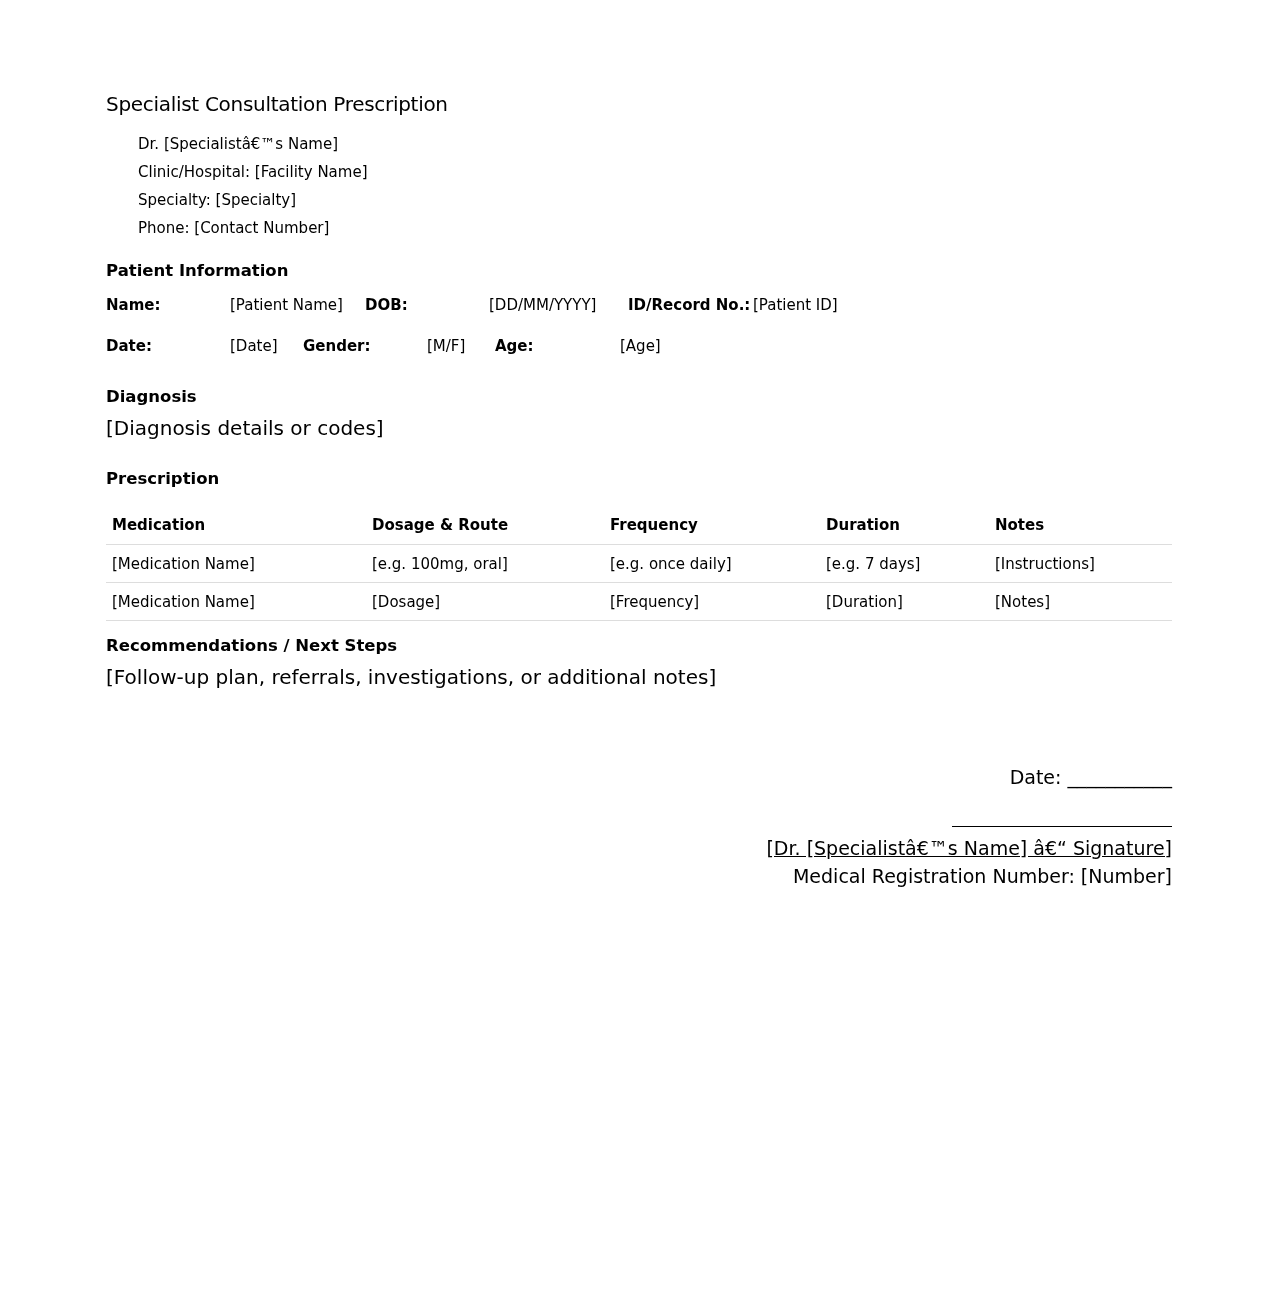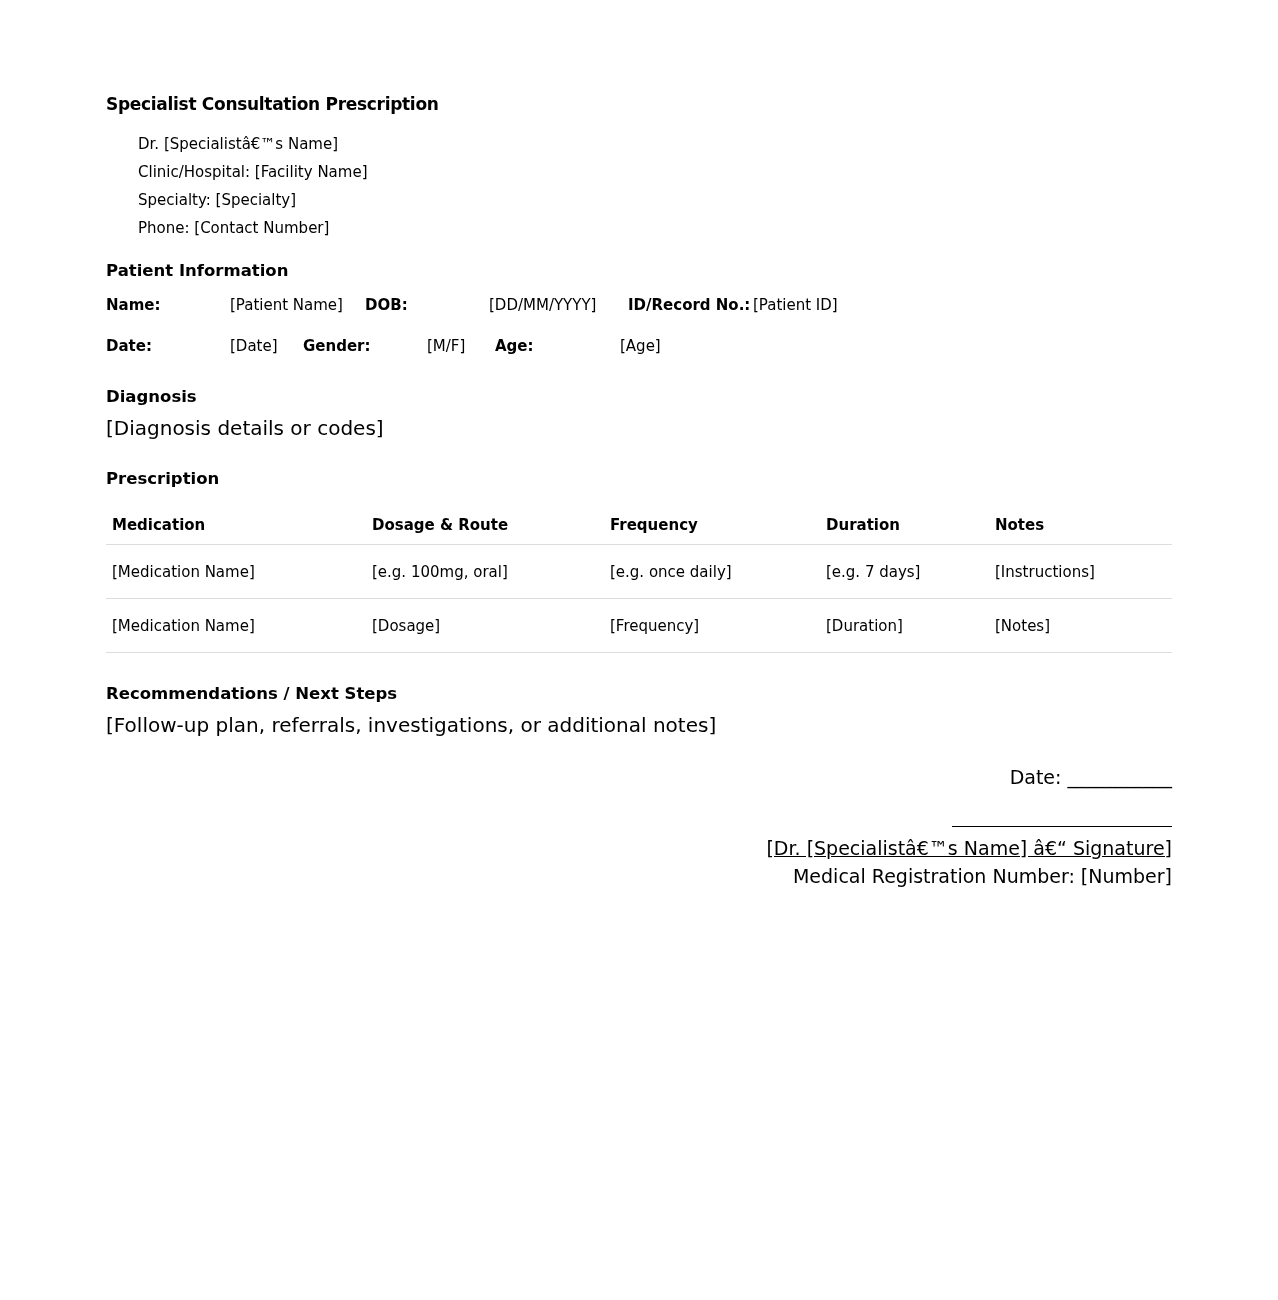--- a/index.html
+++ b/index.html
@@ -3,36 +3,36 @@
 <meta charset="utf-8">
 <style>
   html, body { margin: 0; padding: 0; background: #ffffff; }
   body {
     width: 1278px; height: 1300px;
     font-family: "DejaVu Sans", "Liberation Sans", sans-serif;
     color: #000;
     position: relative;
   }
   .page { position: absolute; left: 106px; top: 84px; width: 1066px; }
-  h1 { font-size: 17px; font-weight: bold; margin: 0; line-height: 40px; letter-spacing: -0.3px; }
+  h1 { font-size: 20px; font-weight: normal; margin: 0; line-height: 40px; letter-spacing: -0.3px; }
   .doc-info { margin-top: 6px; }
   .doc-info div { font-size: 15px; line-height: 28px; margin-left: 32px; }
   h2 { font-size: 16.5px; font-weight: bold; margin: 0; line-height: 22px; }
   .section-patient { margin-top: 18px; }
   .pi-row { display: flex; align-items: center; font-size: 15px; height: 41px; }
   .pi-row:first-of-type { margin-top: 0; }
   .pi-label { font-weight: bold; display: inline-block; }
   .pi-value { display: inline-block; }
   .section-diagnosis { margin-top: 20px; }
   .plain { font-size: 20px; margin-top: 10px; line-height: 20px; }
   .section-prescription { margin-top: 30px; }
   table { border-collapse: collapse; width: 1066px; margin-top: 16px; font-size: 15px; }
   th { text-align: left; font-weight: bold; padding: 0 6px; height: 38px; border-bottom: 1px solid #dddddd; }
-  td { padding: 8px 6px; height: 37px; border-bottom: 1px solid #dddddd; }
-  .section-recs { margin-top: 30px; }
+  td { padding: 0 6px; height: 37px; border-bottom: 1px solid #dddddd; }
+  .section-recs { margin-top: 14px; }
   .signature { position: absolute; right: 106px; top: 766px; text-align: right; font-size: 19px; }
   .sig-date { line-height: 22px; }
   .sig-line { width: 220px; border-bottom: 1px solid #000; margin-left: auto; margin-top: 28px; height: 10px; }
   .sig-name { margin-top: 10px; line-height: 22px; text-decoration: underline; }
   .sig-reg { margin-top: 6px; line-height: 22px; }
 </style>
 </head>
 <body>
 
 <div class="page">

